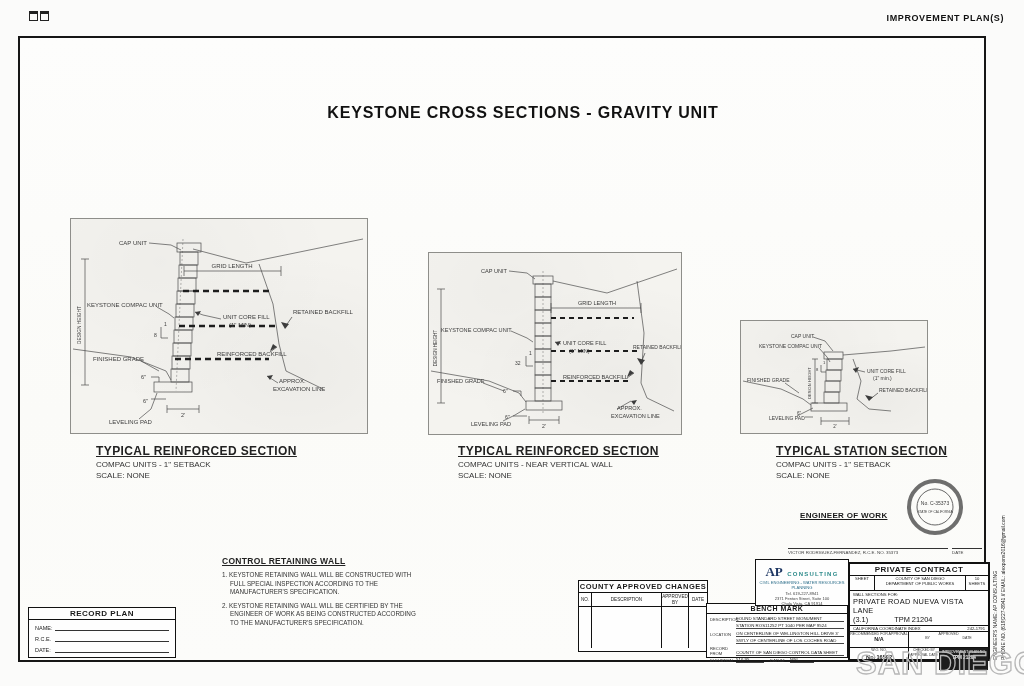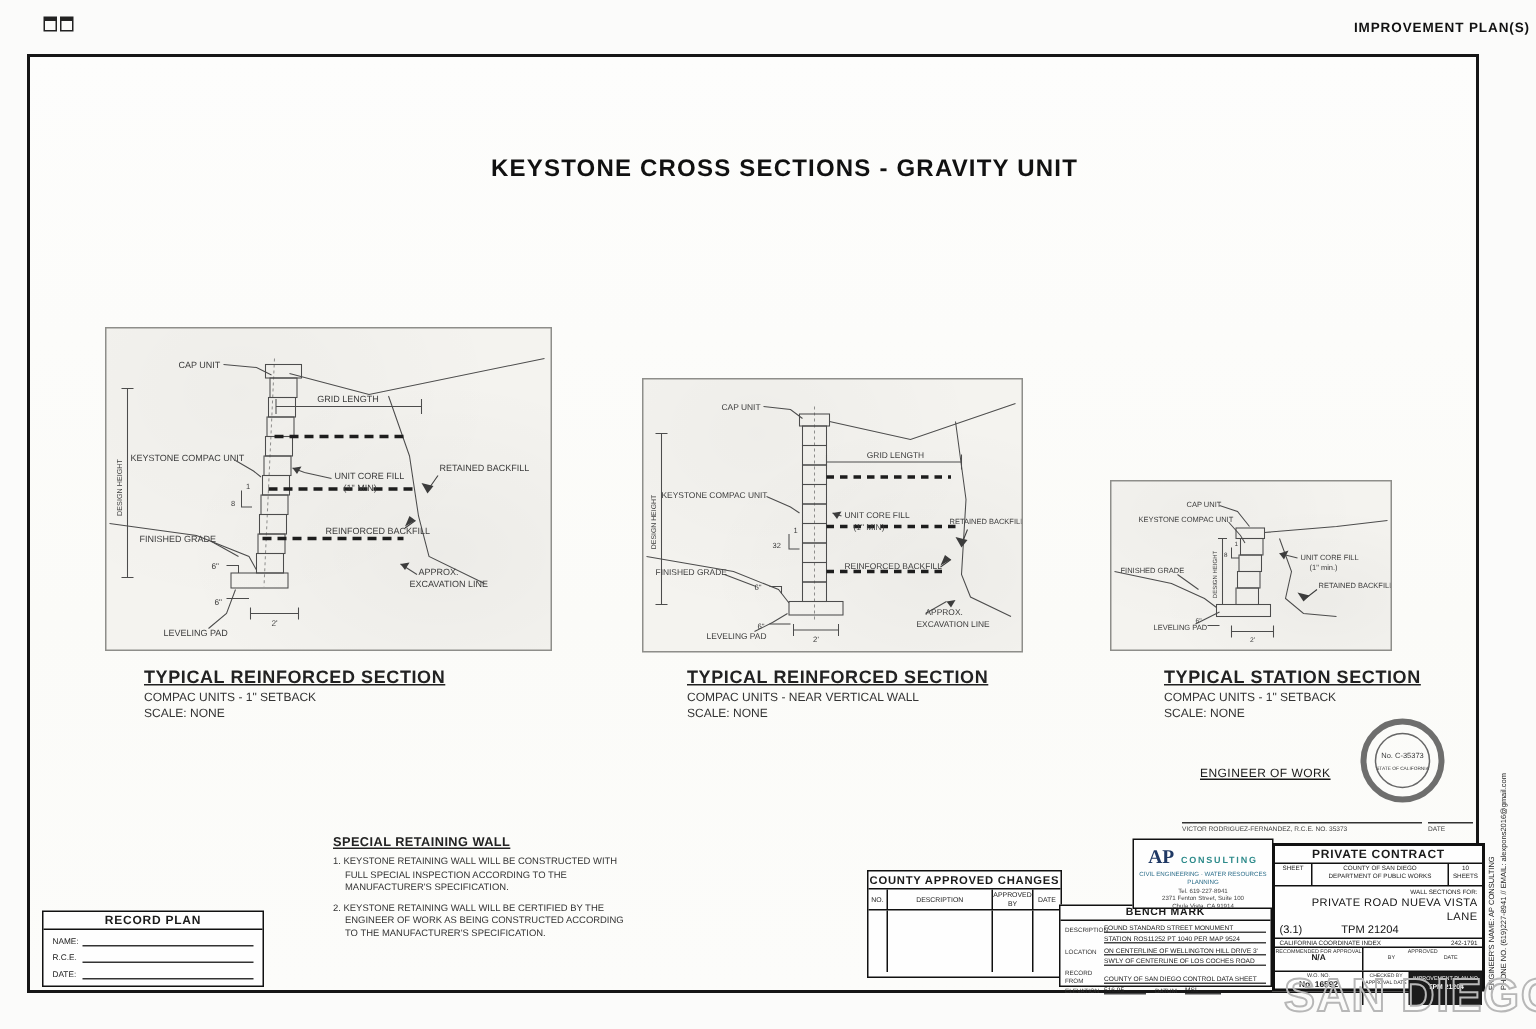--- a/index.html
+++ b/index.html
@@ -55,21 +55,21 @@
     transform:rotate(-90deg);transform-origin:0 0;
     font-size:5px;color:#222;line-height:1.5;white-space:nowrap;
   }
 </style>
 </head>
 <body>
 
 <div class="abs corner-mark" style="left:29px;top:11px;"></div>
 <div class="abs corner-mark" style="left:40px;top:11px;"></div>
 
-<div class="abs hdr-right" style="right:4px;top:13px;margin-left:32px;">IMPROVEMENT PLAN(S)</div>
+<div class="abs hdr-right" style="right:20px;top:13px;margin-left:32px;">IMPROVEMENT PLAN(S)</div>
 
 <div class="abs sheet"></div>
 
 <div class="abs main-title" style="left:223px;top:104px;width:600px;">KEYSTONE CROSS SECTIONS - GRAVITY UNIT</div>
 
 <div class="abs scanbox" style="left:70px;top:218px;width:296px;height:214px;">
 <svg width="296" height="214" viewBox="0 0 296 214">
   <g stroke="#4c4c4c" stroke-width="0.7" fill="none">
 
     <polyline points="122,30 175,44 292,20"></polyline>
@@ -280,21 +280,21 @@
   <div class="cap-sub">COMPAC UNITS - NEAR VERTICAL WALL</div>
   <div class="cap-sub">SCALE: NONE</div>
 </div>
 <div class="abs" style="left:776px;top:444px;">
   <div class="cap-title">TYPICAL STATION SECTION</div>
   <div class="cap-sub">COMPAC UNITS - 1" SETBACK</div>
   <div class="cap-sub">SCALE: NONE</div>
 </div>
 
 <div class="abs" style="left:222px;top:556px;">
-  <div class="notes-title">SPECIAL RETAINING WALL</div>
+  <div class="notes-title">CONTROL RETAINING WALL</div>
   <div class="notes-item">1. KEYSTONE RETAINING WALL WILL BE CONSTRUCTED WITH FULL SPECIAL INSPECTION ACCORDING TO THE MANUFACTURER'S SPECIFICATION.</div>
   <div class="notes-item">2. KEYSTONE RETAINING WALL WILL BE CERTIFIED BY THE ENGINEER OF WORK AS BEING CONSTRUCTED ACCORDING TO THE MANUFACTURER'S SPECIFICATION.</div>
 </div>
 
 <div class="abs box" style="left:28px;top:607px;width:146px;height:49px;">
   <div class="box-title" style="font-size:8px;padding:1px 0;">RECORD PLAN</div>
   <div class="rp-row">
       <span class="rp-label">NAME:</span>
       <span class="rp-line"></span>
     </div>
@@ -359,21 +359,21 @@
     <span style="font-family:'Liberation Serif',serif;font-size:13px;font-weight:700;color:#1f3864;">AP</span>
     <span style="font-size:6px;letter-spacing:1.2px;color:#2e8b8b;font-weight:600;">CONSULTING</span>
   </div>
   <div style="font-size:4.1px;color:#2e6f8b;">CIVIL ENGINEERING - WATER RESOURCES</div>
   <div style="font-size:4.1px;color:#2e6f8b;">PLANNING</div>
   <div style="font-size:4.1px;color:#444;margin-top:1px;">Tel. 619-227-8941</div>
   <div style="font-size:4.1px;color:#444;">2371 Fenton Street, Suite 100</div>
   <div style="font-size:4.1px;color:#444;">Chula Vista, CA 91914</div>
 </div>
 
-<div class="abs" style="left:800px;top:511px;font-size:8px;font-weight:400;text-decoration:underline;letter-spacing:.3px;">ENGINEER OF WORK</div>
+<div class="abs" style="left:800px;top:511px;font-size:8px;font-weight:700;text-decoration:underline;letter-spacing:.3px;">ENGINEER OF WORK</div>
 <div class="abs" style="left:788px;top:548px;width:160px;border-top:.8px solid #333;">
   <div style="font-size:4.4px;color:#444;margin-top:1px;">VICTOR RODRIGUEZ-FERNANDEZ, R.C.E. NO. 35373</div>
 </div>
 <div class="abs" style="left:952px;top:548px;width:30px;border-top:.8px solid #333;">
   <div style="font-size:4.4px;color:#444;margin-top:1px;">DATE</div>
 </div>
 
 <div class="abs seal-wrap" style="left:906px;top:478px;">
 <svg width="58" height="58" viewBox="0 0 58 58">
   <circle cx="29" cy="29" r="26" fill="none" stroke="#555" stroke-width="4" opacity=".85"></circle>
@@ -389,21 +389,21 @@
     <div style="width:24px;border-right:1px solid #111;text-align:center;" class="tb-small">SHEET</div>
     <div style="flex:1;border-right:1px solid #111;text-align:center;line-height:1.2;">
       <div class="tb-small">COUNTY OF SAN DIEGO</div>
       <div class="tb-small">DEPARTMENT OF PUBLIC WORKS</div>
     </div>
     <div style="width:22px;text-align:center;line-height:1.2;">
       <div class="tb-small">10</div>
       <div class="tb-small">SHEETS</div>
     </div>
   </div>
-  <div style="padding:1px 3px;text-align:right;">
+  <div style="padding:1px 3px;">
     <div class="tb-small">WALL SECTIONS FOR:</div>
     <div style="font-size:7.4px;letter-spacing:.3px;color:#111;">PRIVATE ROAD NUEVA VISTA LANE</div>
     <div style="display:flex;font-size:7.4px;color:#111;">
       <span>(3.1)</span>
       <span style="margin-left:26px;">TPM 21204</span>
     </div>
   </div>
   <div style="display:flex;border-top:1px solid #111;border-bottom:1px solid #111;padding:0 3px;justify-content:space-between;">
     <span class="tb-small">CALIFORNIA COORDINATE INDEX</span>
     <span class="tb-small">242-1791</span>

